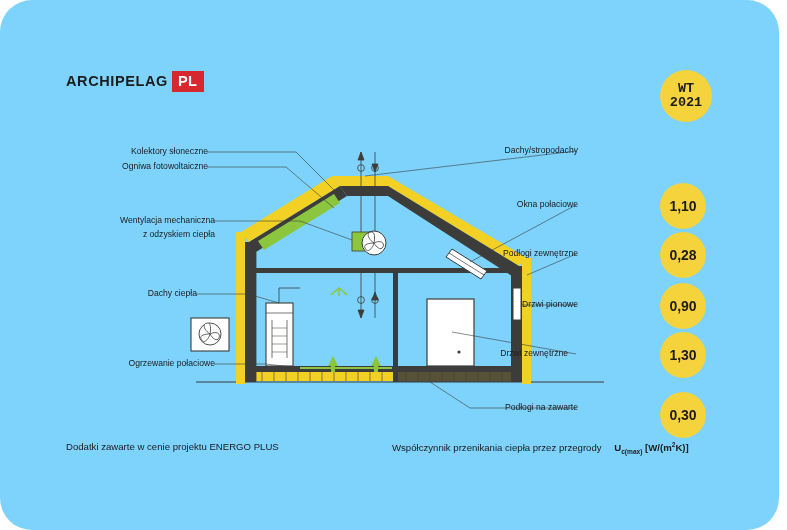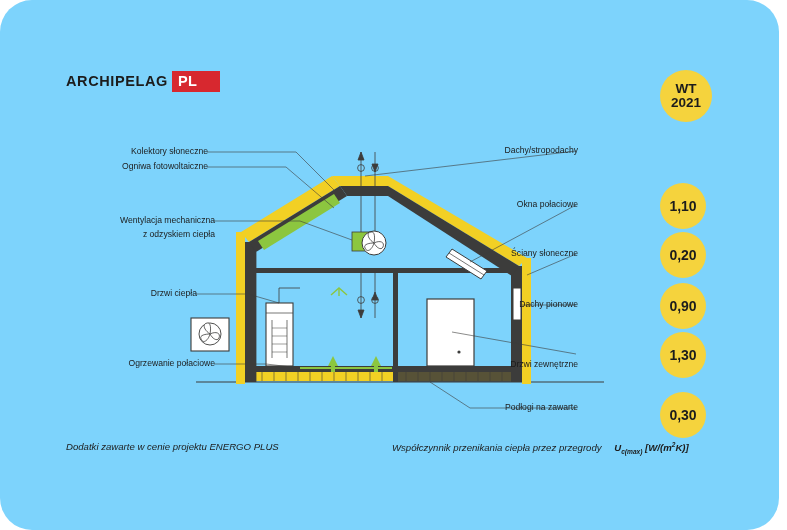--- a/index.html
+++ b/index.html
@@ -35,21 +35,21 @@
     color: #1c1c1c;
     line-height: 22px;
   }
   .logo-pl {
     margin-left: 4px;
     background: #d7282f;
     color: #ffffff;
     font-size: 14.5px;
     font-weight: bold;
     letter-spacing: 0.5px;
-    padding: 2px 23px 3px 6px;
+    padding: 2px 7px 3px 6px;
     line-height: 16px;
   }
 
   
   .lbl {
     position: absolute;
     font-size: 8.6px;
     color: #1c1c1c;
     line-height: 12.5px;
     white-space: nowrap;
@@ -57,21 +57,20 @@
   .lbl.right {
     text-align: right;
   }
 
   
   .caption {
     position: absolute;
     font-size: 9.6px;
     color: #1c1c1c;
     white-space: nowrap;
-    font-style: italic;
   }
   .caption sub {
     font-size: 6.6px;
   }
   .caption sup {
     font-size: 6.6px;
   }
 
   
   .badge {
@@ -87,21 +86,21 @@
     font-weight: bold;
     color: #1c1c1c;
   }
   .badge.wt {
     width: 52px;
     height: 52px;
     flex-direction: column;
     line-height: 14px;
     font-size: 13.5px;
   }
-  .badge.wt span { display: block; }
+  .badge.wt span { display: block; font-family: Liberation Mono, monospace; }
 </style>
 </head>
 <body>
 
 <div id="stage">
 
   <div class="logo">
     <span class="logo-text">ARCHIPELAG</span>
     <span class="logo-pl">PL</span>
   </div>
@@ -258,37 +257,37 @@
       <polyline points="452,332 576,354"></polyline>
       <polyline points="430,382 470,408 576,408"></polyline>
     </g>
 
   </svg>
 
   <div class="lbl right" style="left:60px; top:145px; width:148px;">Kolektory słoneczne</div>
   <div class="lbl right" style="left:60px; top:160px; width:148px;">Ogniwa fotowoltaiczne</div>
   <div class="lbl right" style="left:60px; top:214px; width:155px;">Wentylacja mechaniczna</div>
   <div class="lbl right" style="left:60px; top:228px; width:155px;">z odzyskiem ciepła</div>
-  <div class="lbl right" style="left:60px; top:287px; width:137px;">Drzwi ciepła</div>
+  <div class="lbl right" style="left:60px; top:287px; width:137px;">Dachy ciepła</div>
   <div class="lbl right" style="left:60px; top:357px; width:155px;">Ogrzewanie połaciowe</div>
 
   <div class="lbl right" style="left:430px; top:144px; width:148px;">Dachy/stropodachy</div>
   <div class="lbl right" style="left:430px; top:198px; width:148px;">Okna połaciowe</div>
-  <div class="lbl right" style="left:430px; top:247px; width:148px;">Ściany słoneczne</div>
-  <div class="lbl right" style="left:430px; top:298px; width:148px;">Dachy pionowe</div>
-  <div class="lbl right" style="left:430px; top:347px; width:148px;margin-top:11px;">Drzwi zewnętrzne</div>
+  <div class="lbl right" style="left:430px; top:247px; width:148px;">Podłogi zewnętrzne</div>
+  <div class="lbl right" style="left:430px; top:298px; width:148px;">Drzwi pionowe</div>
+  <div class="lbl right" style="left:420px; top:347px; width:148px;">Drzwi zewnętrzne</div>
   <div class="lbl right" style="left:430px; top:401px; width:148px;">Podłogi na zawarte</div>
 
   <div class="badge wt" style="left:660px; top:70px;">
     <span>WT</span>
     <span>2021</span>
   </div>
 
   <div class="badge" style="left:660px; top:183px;">1,10</div>
-  <div class="badge" style="left:660px; top:232px;">0,20</div>
+  <div class="badge" style="left:660px; top:232px;">0,28</div>
   <div class="badge" style="left:660px; top:283px;">0,90</div>
   <div class="badge" style="left:660px; top:332px;">1,30</div>
   <div class="badge" style="left:660px; top:392px;">0,30</div>
 
   <div class="caption" style="left:66px; top:441px;">Dodatki zawarte w cenie projektu ENERGO PLUS</div>
 
   <div class="caption" style="left:392px; top:441px;">
     <span>Współczynnik przenikania ciepła przez przegrody</span>
     <span style="display:inline-block;width:10px;"></span><b>U</b><b><sub>c(max)</sub></b><b> [W/(m</b><b><sup>2</sup></b><b>K)]</b>
   </div>

